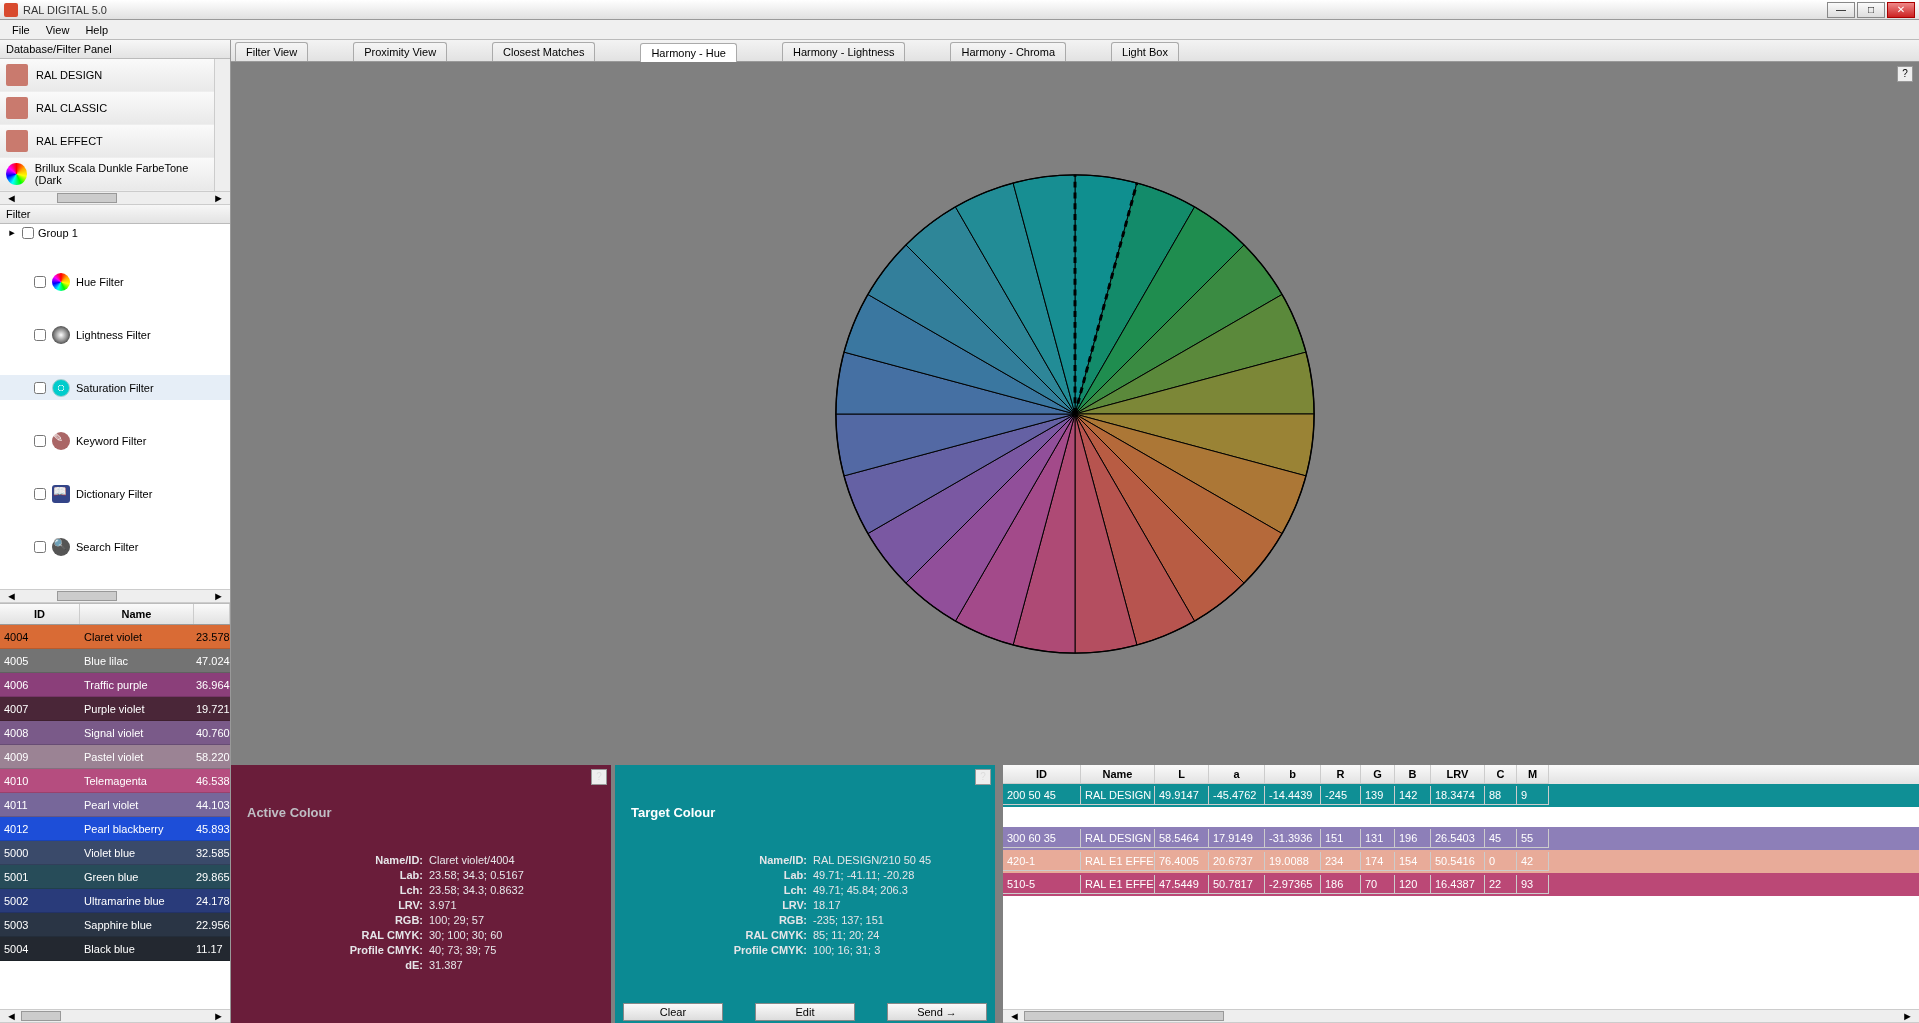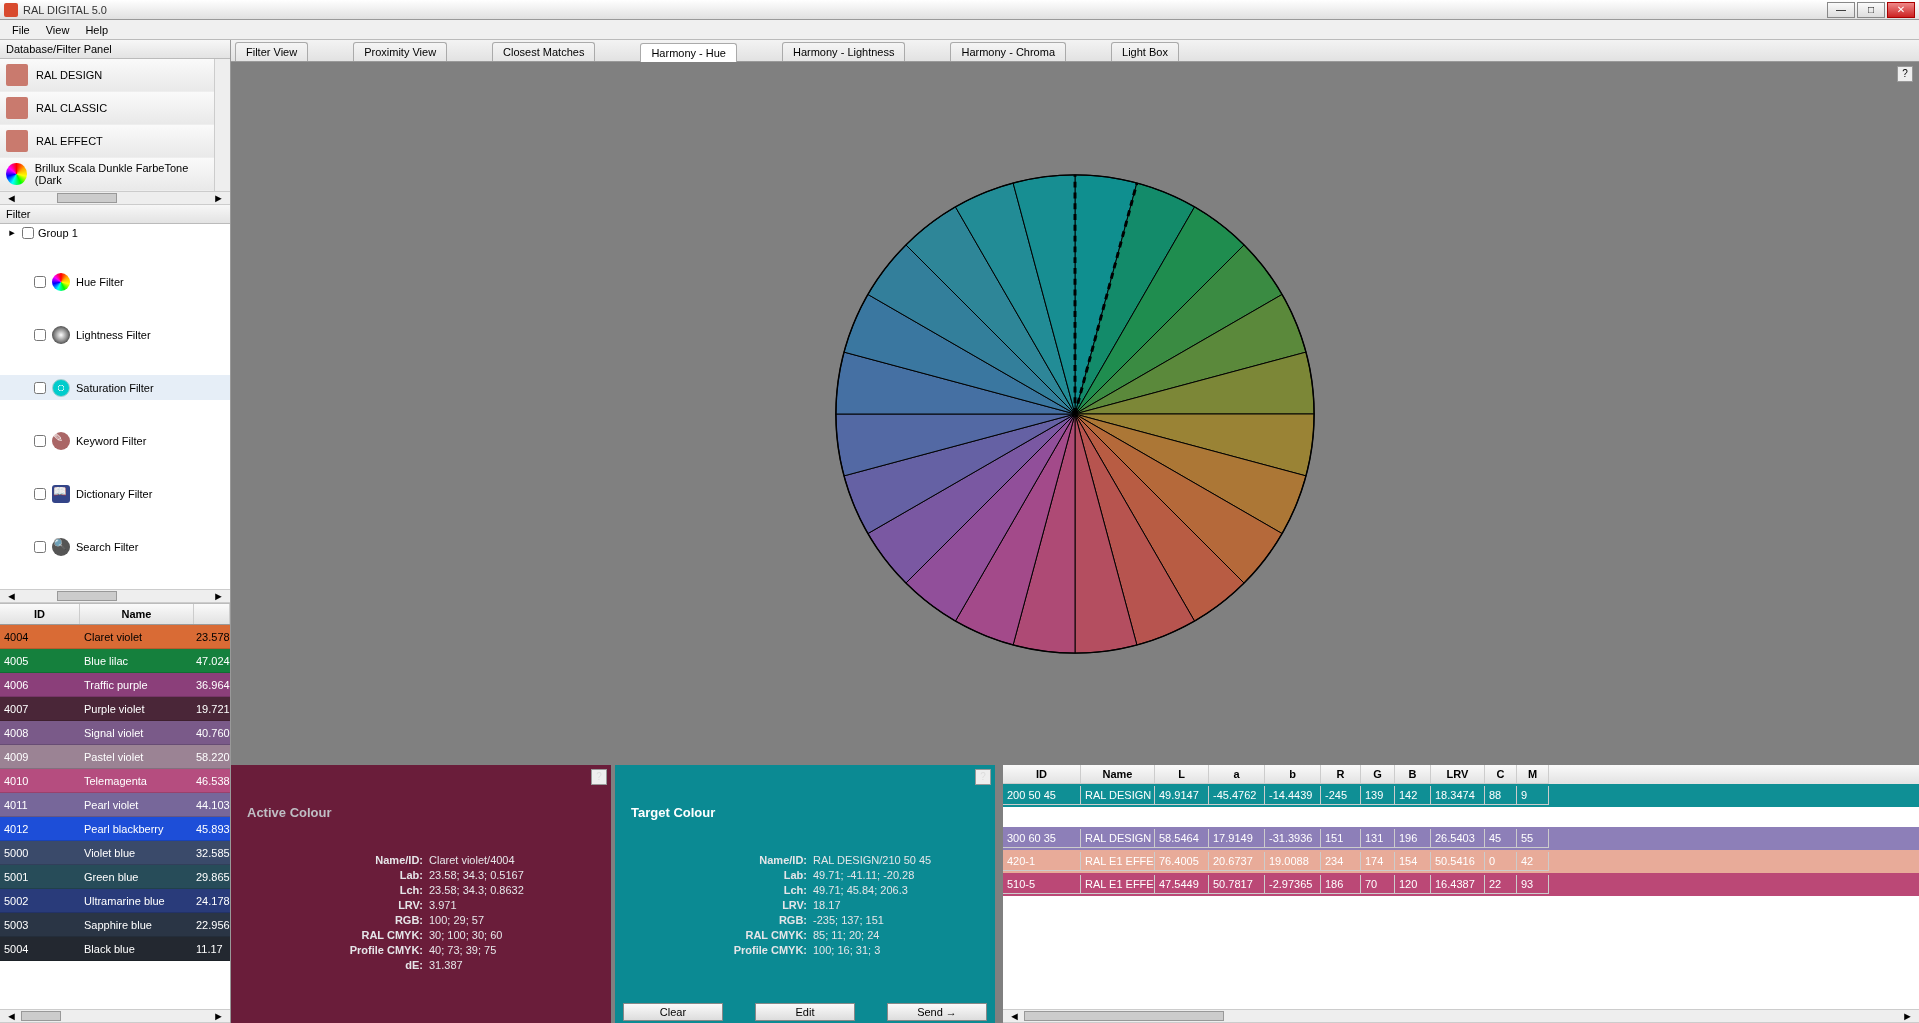--- a/index.html
+++ b/index.html
@@ -202,21 +202,21 @@
         <div class="c c1">ID</div>
         <div class="c c2">Name</div>
         <div class="c c3"></div>
       </div>
       <div class="ltbody" id="ltbody">
           <div class="ltrow" style="background: rgb(217, 107, 53); color: rgb(0, 0, 0);">
             <div class="c1">4004</div>
             <div class="c2">Claret violet</div>
             <div class="c3">23.578</div>
           </div>
-          <div class="ltrow" style="background: #15803d;">
+          <div class="ltrow" style="background: #737373;">
             <div class="c1">4005</div>
             <div class="c2">Blue lilac</div>
             <div class="c3">47.024</div>
           </div>
           <div class="ltrow" style="background: rgb(139, 63, 122);">
             <div class="c1">4006</div>
             <div class="c2">Traffic purple</div>
             <div class="c3">36.964</div>
           </div>
           <div class="ltrow" style="background: rgb(74, 38, 56);">

